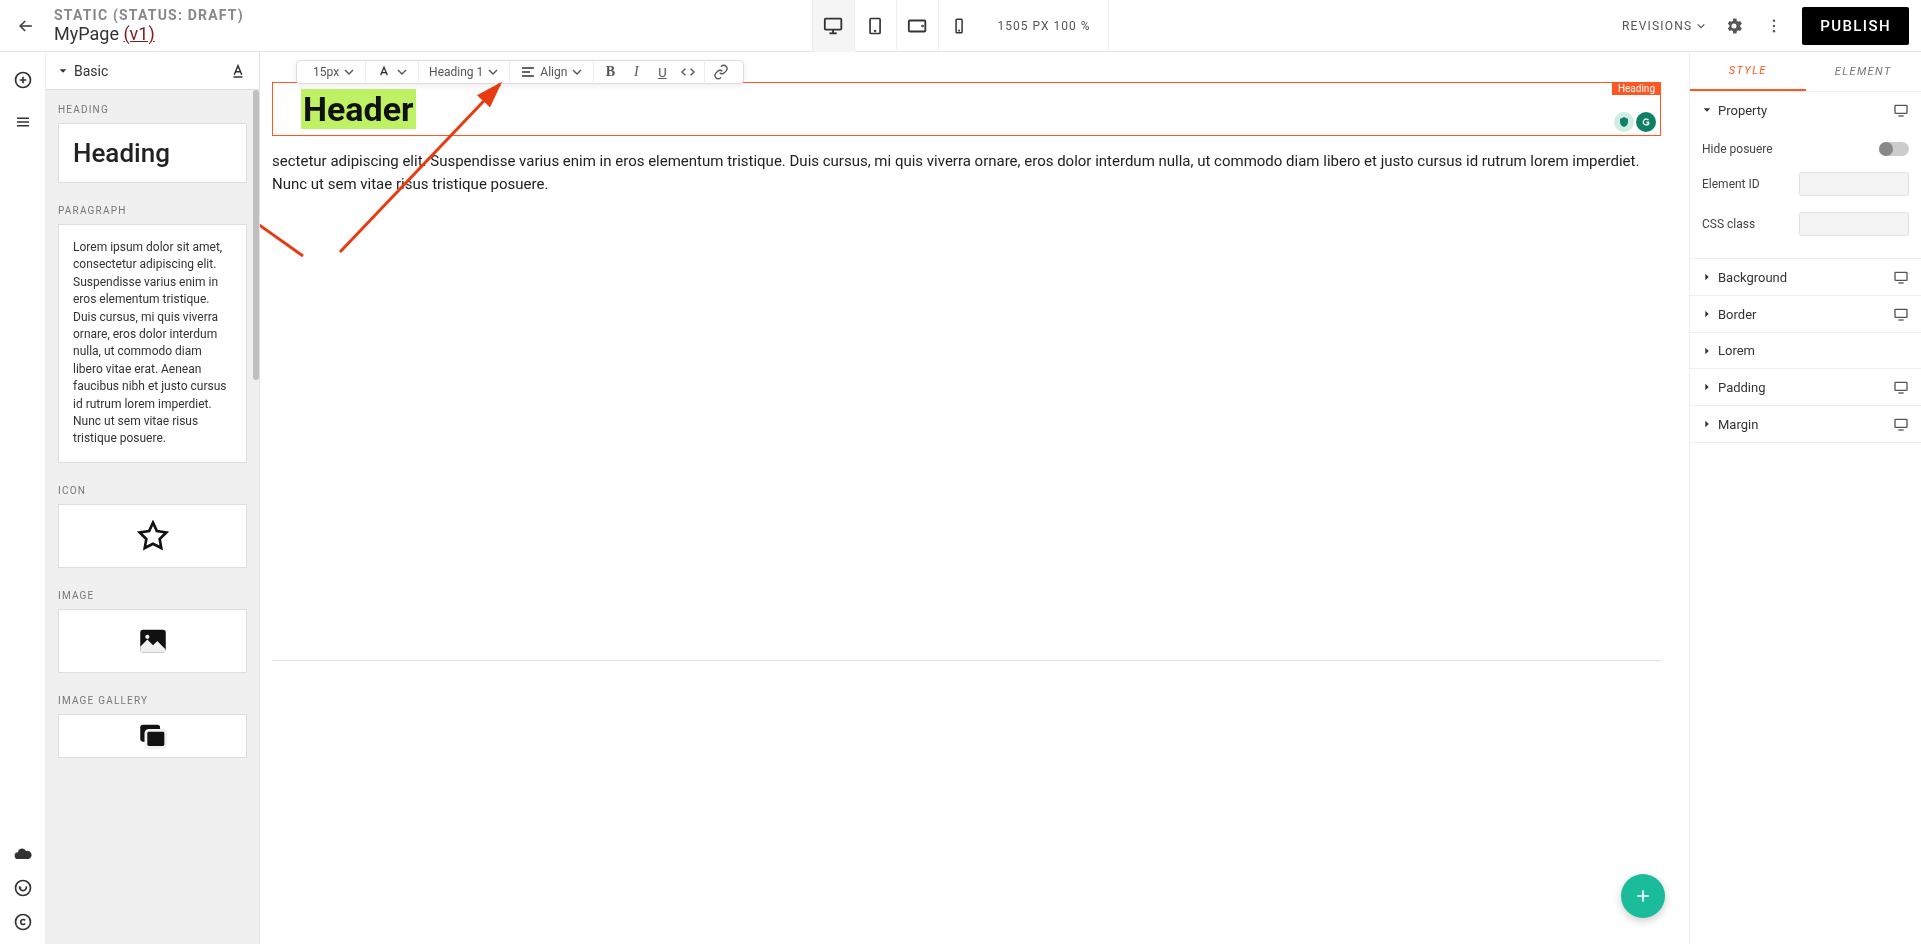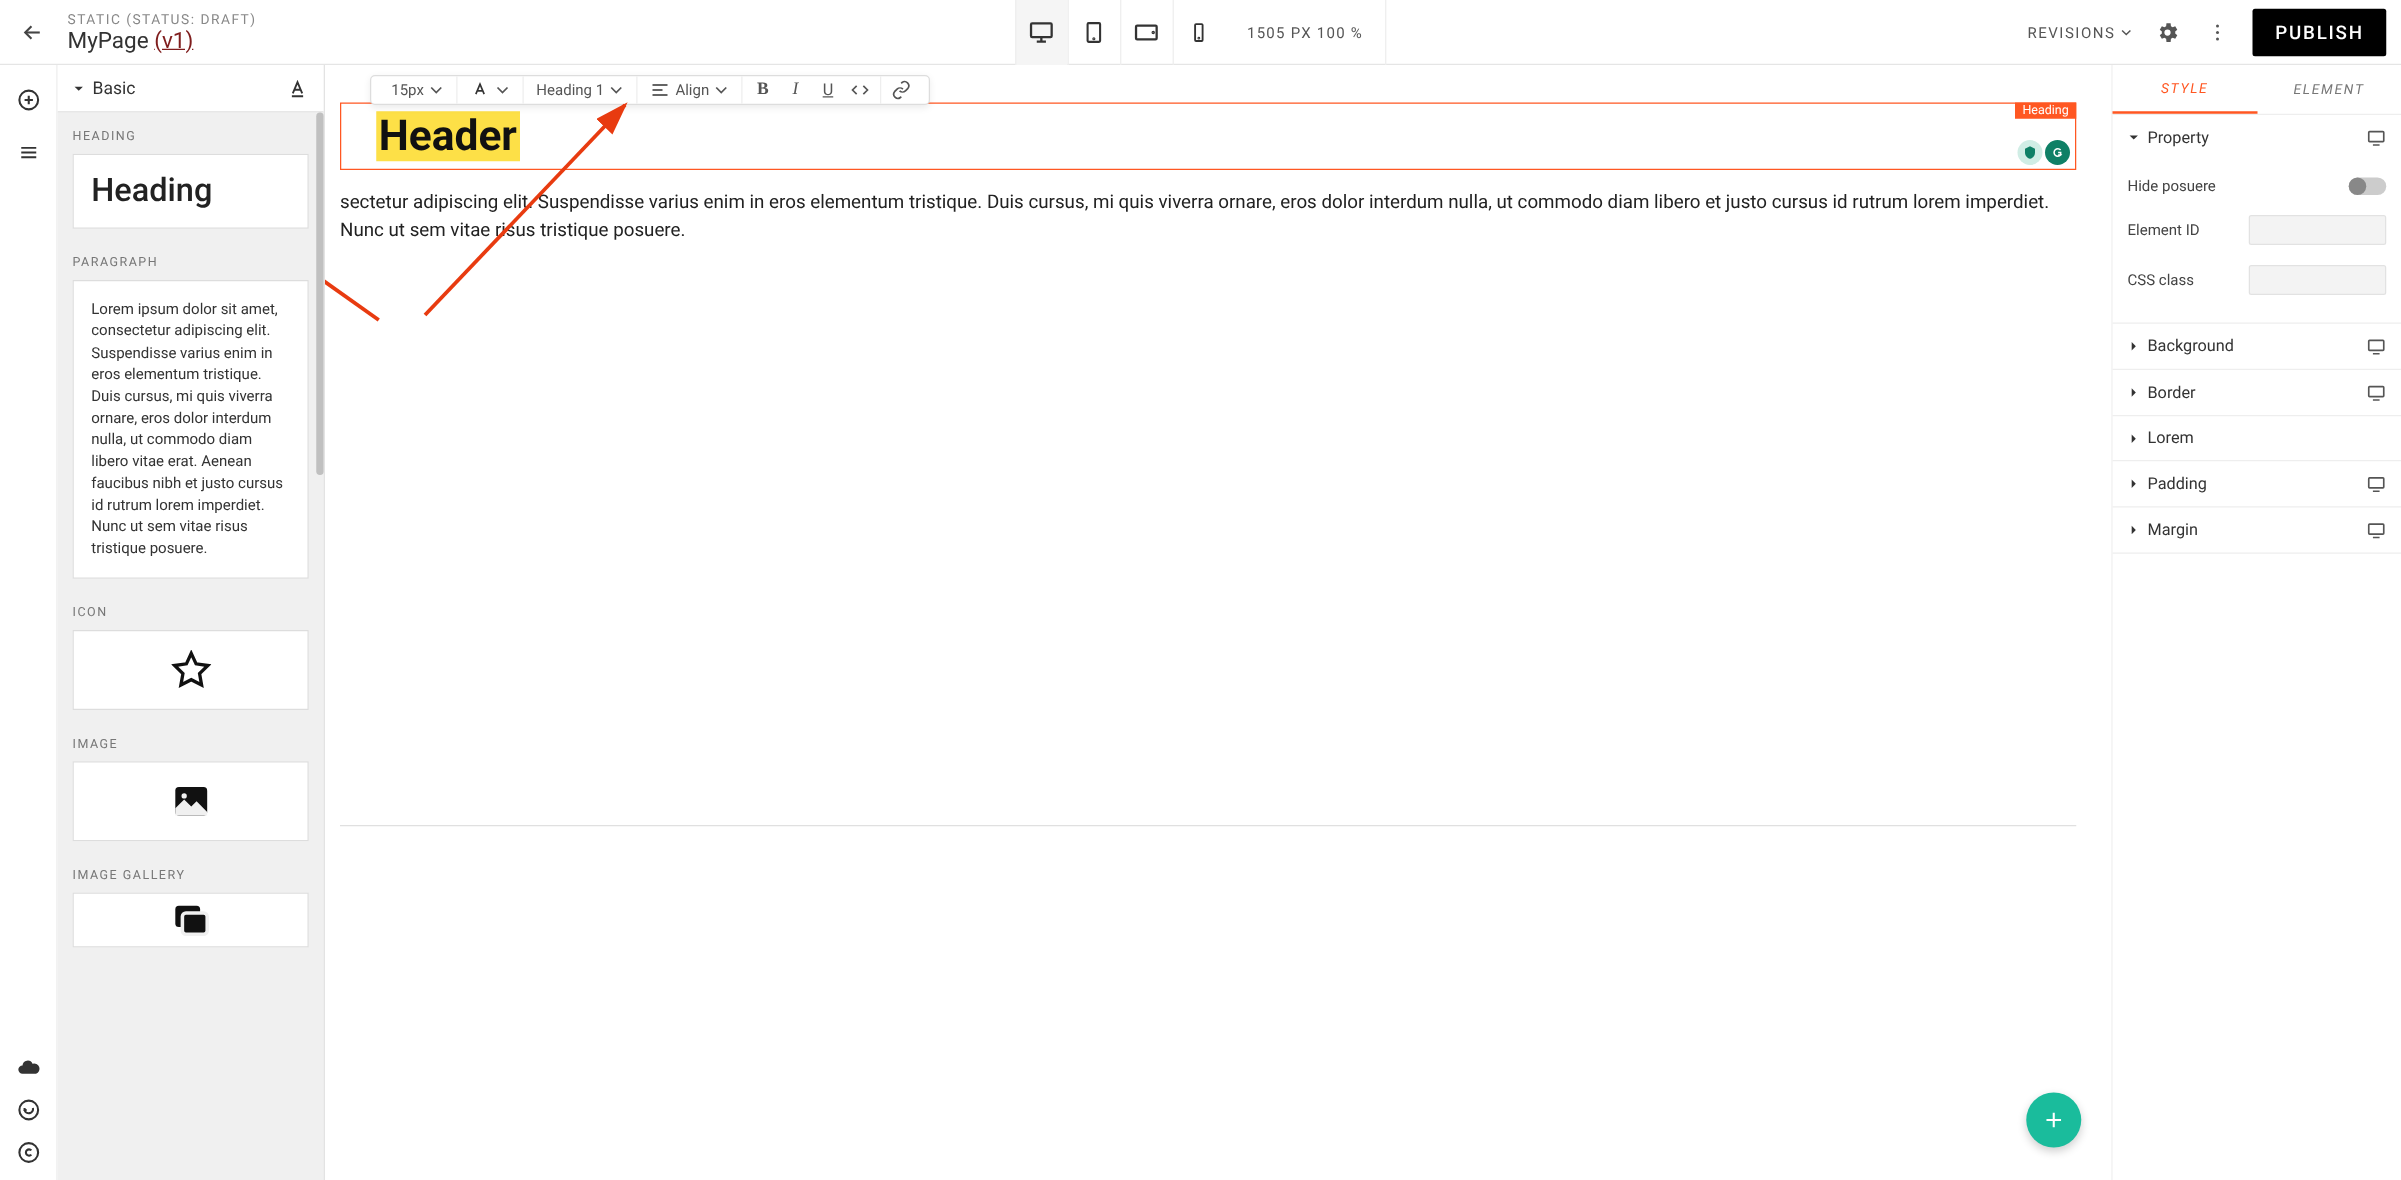--- a/index.html
+++ b/index.html
@@ -2,21 +2,21 @@
 <html><head>
 <meta charset="utf-8">
 <style>
   * { box-sizing: border-box; margin:0; padding:0; font-family: -apple-system, BlinkMacSystemFont, "Segoe UI", Roboto, Helvetica, Arial, sans-serif; }
   body { width:1921px; height:944px; background:#fff; overflow:hidden; position:relative; color:#333; }
   
   .topbar { height:52px; border-bottom:1px solid #e5e5e5; display:flex; align-items:center; padding:0 12px; position:relative; }
   .topbar-left { display:flex; align-items:center; gap:14px; }
   .back-btn { width:28px; height:28px; display:flex; align-items:center; justify-content:center; cursor:pointer; }
   .title-block { display:flex; flex-direction:column; }
-  .title-status { font-size:11px; letter-spacing:1.2px; color:#888; font-weight:400; }
+  .title-status { font-size:14px; letter-spacing:1.2px; color:#888; font-weight:700; }
   .title-name { font-size:18px; color:#333; }
   .title-name .version { color:#7f1d1d;text-decoration:underline; }
   .device-group { position:absolute; left:50%; transform:translateX(-50%); display:flex; align-items:center; height:52px; }
   .device-btn { width:42px; height:52px; border-left:1px solid #eee; display:flex; align-items:center; justify-content:center; cursor:pointer; color:#333; }
   .device-btn:last-of-type { border-right:1px solid #eee; }
   .device-btn.active { background:#f5f5f5; }
   .zoom-info { padding:0 18px; font-size:12px; color:#555; letter-spacing:1px; border-right:1px solid #eee; height:65px; display:flex; align-items:center; }
   .topbar-right { margin-left:auto; display:flex; align-items:center; gap:16px; }
   .revisions { font-size:12px; letter-spacing:1.2px; color:#555; cursor:pointer; display:flex; align-items:center; gap:4px;}
   .icon-btn { width:24px; height:24px; display:flex; align-items:center; justify-content:center; cursor:pointer; color:#555;}
@@ -38,21 +38,21 @@
   
   .canvas-wrap { flex:1; background:#fff; position:relative; overflow:hidden;}
   .editor-toolbar { position:absolute; top:8px; left:36px; height:24px; background:#fff; border:1px solid #ddd; border-radius:4px; box-shadow:0 2px 6px rgba(0,0,0,0.08); display:flex; align-items:center; padding:0 6px; z-index:30;}
   .tb-group { display:flex; align-items:center; height:100%; padding:0 6px; gap:6px; border-right:1px solid #eee;}
   .tb-group:last-child{ border-right:none;}
   .tb-item { font-size:12px; color:#555; display:flex; align-items:center; gap:4px; cursor:pointer; padding:0 4px;}
   .tb-icon { width:20px; display:flex; align-items:center; justify-content:center; color:#555;}
   .content-area{ position:absolute; top:30px; left:12px; right:28px; }
   .selected-heading-box{ border:1px solid #ff5722; position:relative; padding:6px 0 6px 28px; }
   .selected-heading-box .tag{ position:absolute; top:-1px; right:-1px; background:#ff5722; color:#fff; font-size:10px; padding:1px 6px;}
-  .sel-header-text{ font-size:34px; font-weight:700; color:#111; background:#fde047; padding:0 2px; display:inline-block;}
+  .sel-header-text{ font-size:34px; font-weight:700; color:#111; background:#bef264; padding:0 2px; display:inline-block;}
   .grammarly{ position:absolute; right:4px; bottom:3px; display:flex; gap:2px;}
   .g-circle{ width:20px; height:20px; border-radius:50%; display:flex; align-items:center; justify-content:center; font-size:11px; color:#fff;}
   .g1{ background:#d0ede5; }
   .g2{ background:#0f8066; }
   .para-text{ font-size:15px; color:#222; margin-top:14px; line-height:1.5; padding-right:10px;}
   .canvas-divider{ position:absolute; left:12px; right:28px; top:608px; height:1px; background:#e0e0e0;}
   .fab{ position:absolute; right:24px; bottom:26px; width:44px; height:44px; border-radius:50%; background:#1abc9c; color:#fff; display:flex; align-items:center; justify-content:center; font-size:24px; box-shadow:0 3px 8px rgba(0,0,0,0.2); cursor:pointer;}
   
   .annot-svg{ position:absolute; top:0; left:0; pointer-events:none; z-index:40;}
   

